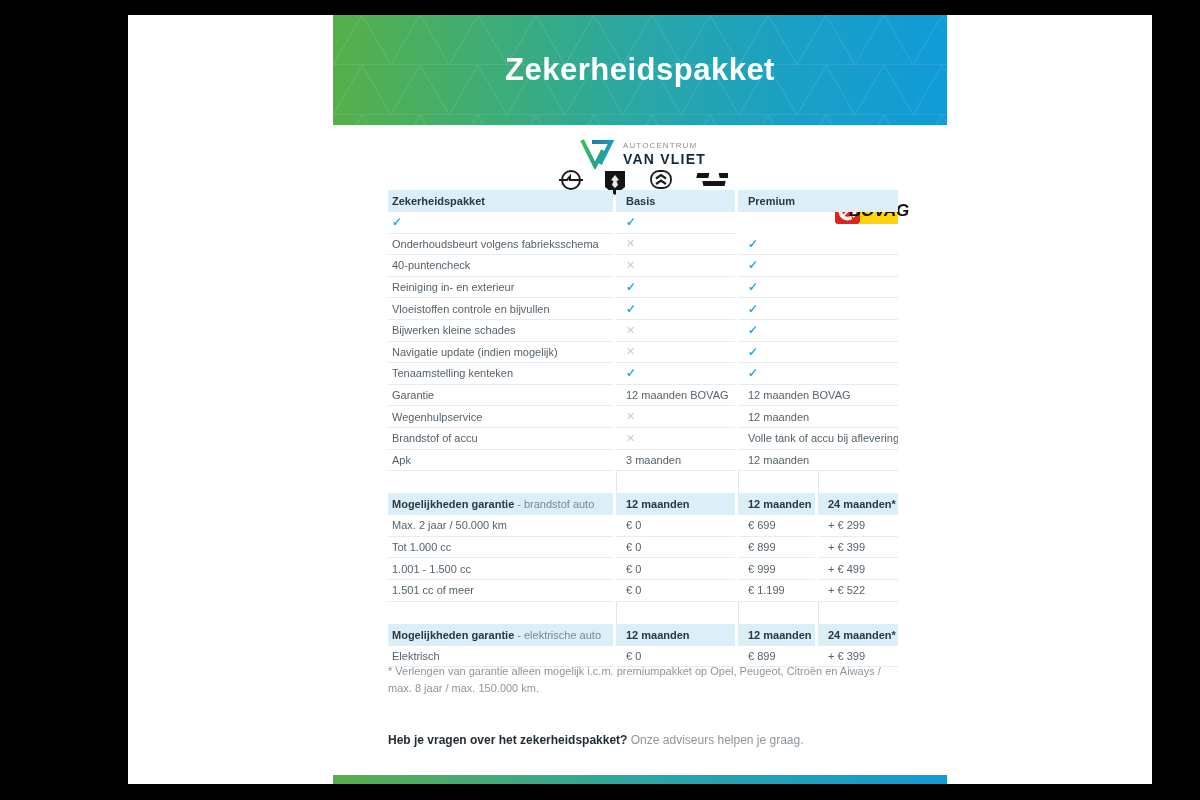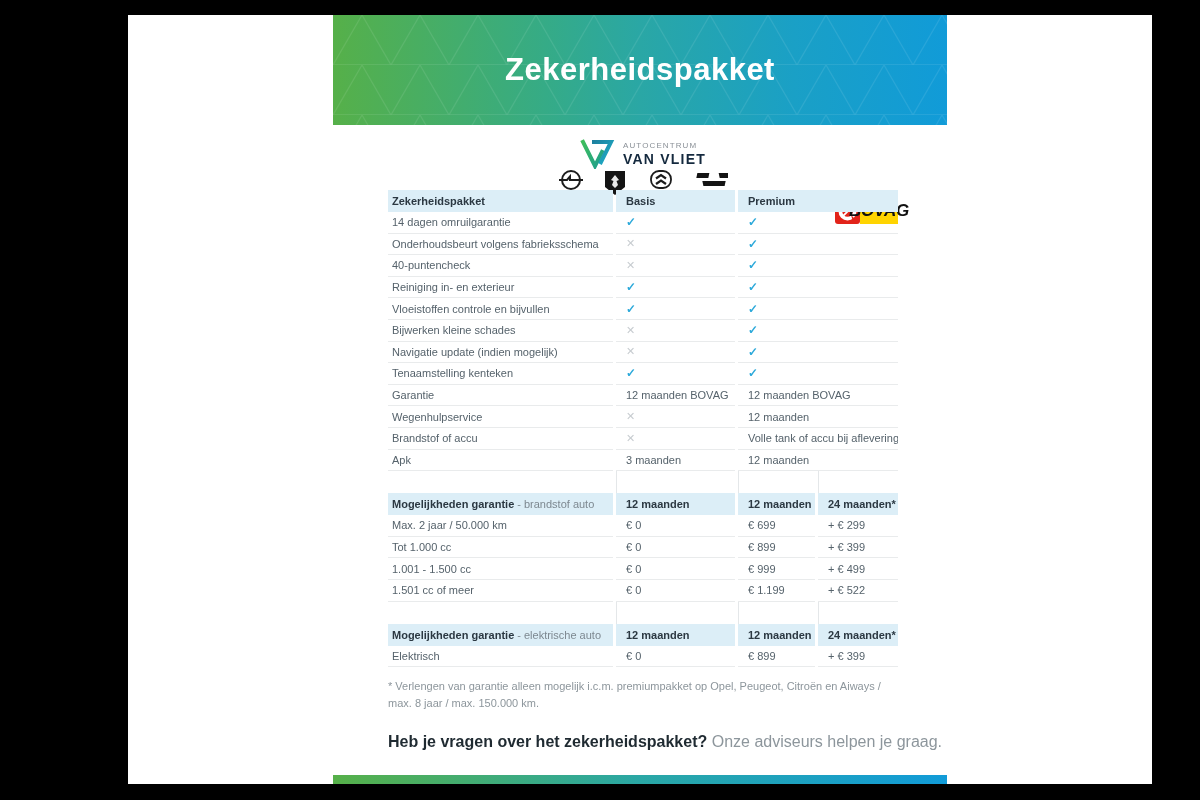--- a/index.html
+++ b/index.html
@@ -43,22 +43,22 @@
     font-size:11px;color:#55626b;padding-left:10px;box-sizing:border-box;overflow:hidden;white-space:nowrap;}
   .trow>div:first-child{padding-left:4px;}
   .trow.head>div{height:22px;background:#dceef7;border-bottom:none;font-weight:700;color:#2b3842;}
   .trow.head>div:first-child .rest{font-weight:400;color:#7d8890;margin-left:3px;}
   .trow.spacer>div{height:22px;border-bottom:none;border-left:1px solid #e4e7e9;}
   .trow.spacer>div:first-child{border-left:none;}
   .check{color:#2ca9da;font-weight:700;font-size:12px;}
   .cross{color:#c7ccd0;font-weight:400;font-size:11px;}
 
   
-  .footnote{position:absolute;left:260px;top:663px;width:512px;font-size:11px;line-height:17px;color:#8d969c;}
-  .question{position:absolute;left:260px;top:718px;width:560px;font-size:16px;color:#8d969c;}
+  .footnote{position:absolute;left:260px;top:648px;width:512px;font-size:11px;line-height:17px;color:#8d969c;}
+  .question{position:absolute;left:260px;top:718px;width:560px;font-size:12px;color:#8d969c;}
   .question b{color:#1f2a31;font-weight:800;}
 </style>
 </head>
 <body>
 
 <div class="page">
 
   <div class="banner">
     <svg class="tripat" xmlns="http://www.w3.org/2000/svg">
       <defs>
@@ -144,21 +144,20 @@
   </div>
 
   <div class="tables">
     <div id="package-table">
         <div class="trow g3 head">
           <div>Zekerheidspakket</div>
           <div>Basis</div>
           <div>Premium</div>
         </div>
         <div class="trow g3">
-          <div>14 dagen omruilgarantie</div>
           <div>
             <span class="check">✓</span>
           </div>
           <div>
             <span class="check">✓</span>
           </div>
         </div>
         <div class="trow g3">
           <div>Onderhoudsbeurt volgens fabrieksschema</div>
           <div>

